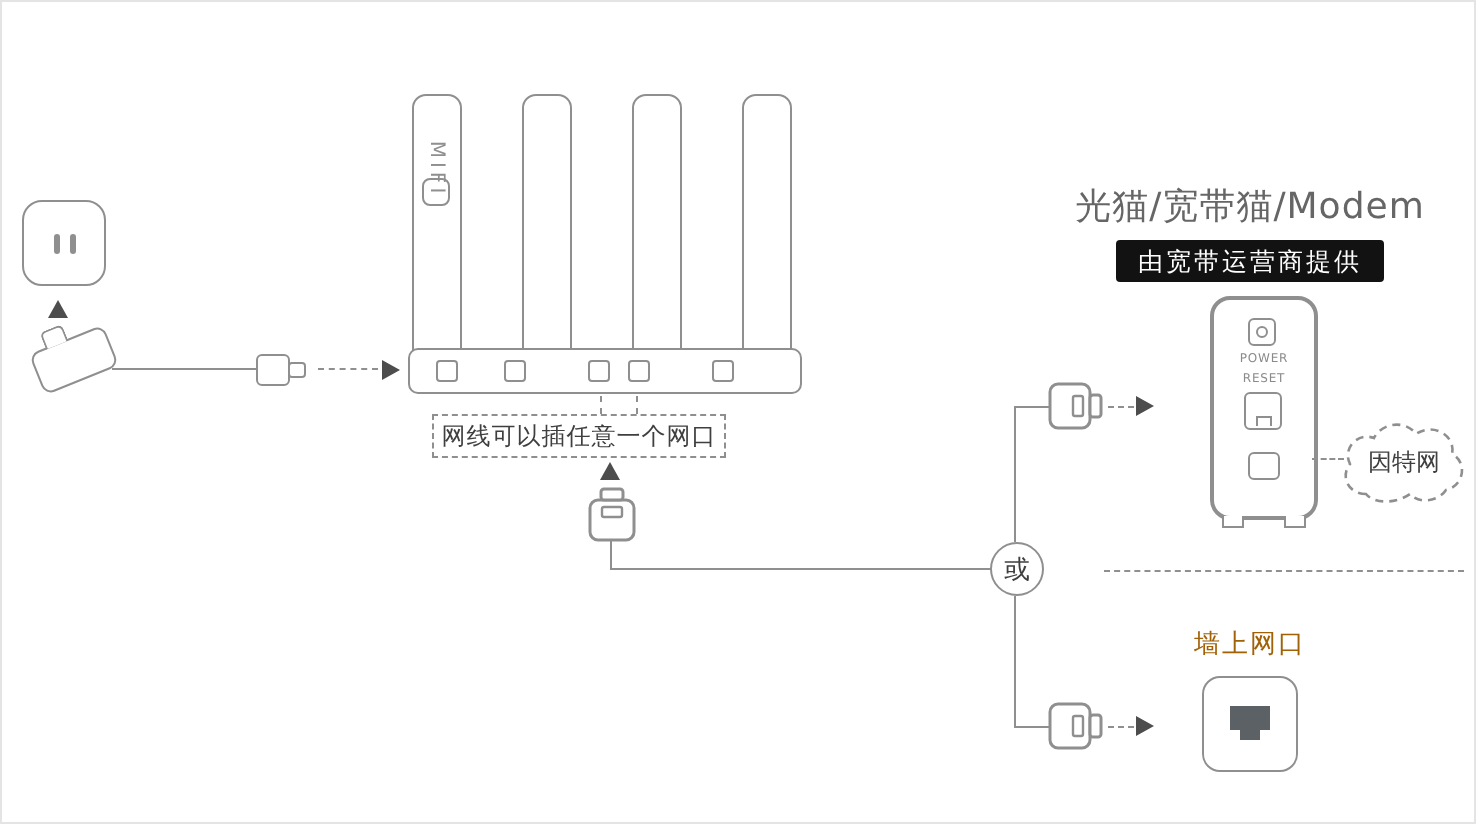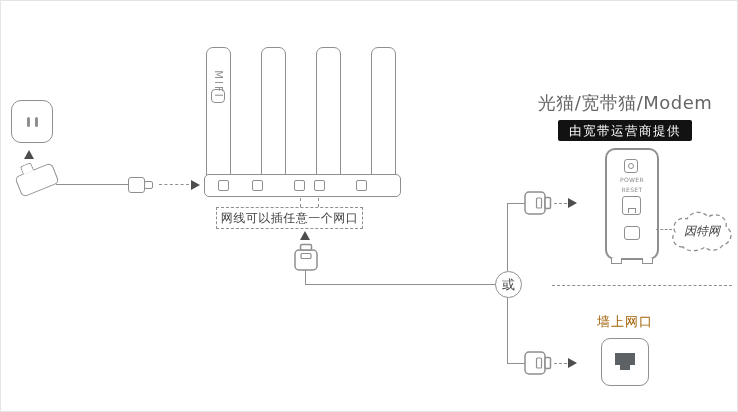--- a/index.html
+++ b/index.html
@@ -139,21 +139,21 @@
       </div>
     <div class="port2"></div>
     <div class="foot" style="left:4px;"></div>
     <div class="foot" style="right:4px;"></div>
   </div>
 
   <div class="dash-h" style="left:655px;top:228px;width:16px;border-top-width:1.2px;"></div>
   <svg class="abs" style="left:666px;top:205px;" width="70" height="50" viewBox="0 0 70 50">
     <path d="M16 41 C7 41 3 32 8 26 C4 18 12 10 20 13 C24 5 36 4 41 11 C50 5 61 12 59 21 C67 25 65 37 56 39 C52 45 42 46 38 41 C31 46 20 46 16 41 Z" fill="#fff" stroke="#8f8f8f" stroke-width="1.3" stroke-dasharray="4 3"></path>
   </svg>
-  <div class="abs" style="left:666px;top:205px;width:70px;height:50px;display:flex;align-items:center;justify-content:center;font-size:12px;color:var(--ink,#3f3f3f);font-style:italic;">因特网</div>
+  <div class="abs" style="left:666px;top:205px;width:70px;height:50px;display:flex;align-items:center;justify-content:center;font-size:12px;color:var(--ink,#3f3f3f);">因特网</div>
 
   <div class="dash-h" style="left:551px;top:284px;width:180px;"></div>
 
   <svg class="rj45" style="left:523px;top:349px;" width="28" height="26" viewBox="0 0 28 26">
     <rect x="1" y="2" width="20" height="22" rx="4" fill="#fff" stroke="#8f8f8f" stroke-width="1.5"></rect>
     <rect x="21" y="7.5" width="5.5" height="11" rx="1.5" fill="#fff" stroke="#8f8f8f" stroke-width="1.5"></rect>
     <rect x="12.5" y="8" width="5" height="10" rx="1" fill="none" stroke="#8f8f8f" stroke-width="1.2"></rect>
   </svg>
   <div class="dash-h" style="left:553px;top:362px;width:13px;"></div>
   <div class="arr-r" style="left:567px;top:357px;"></div>

